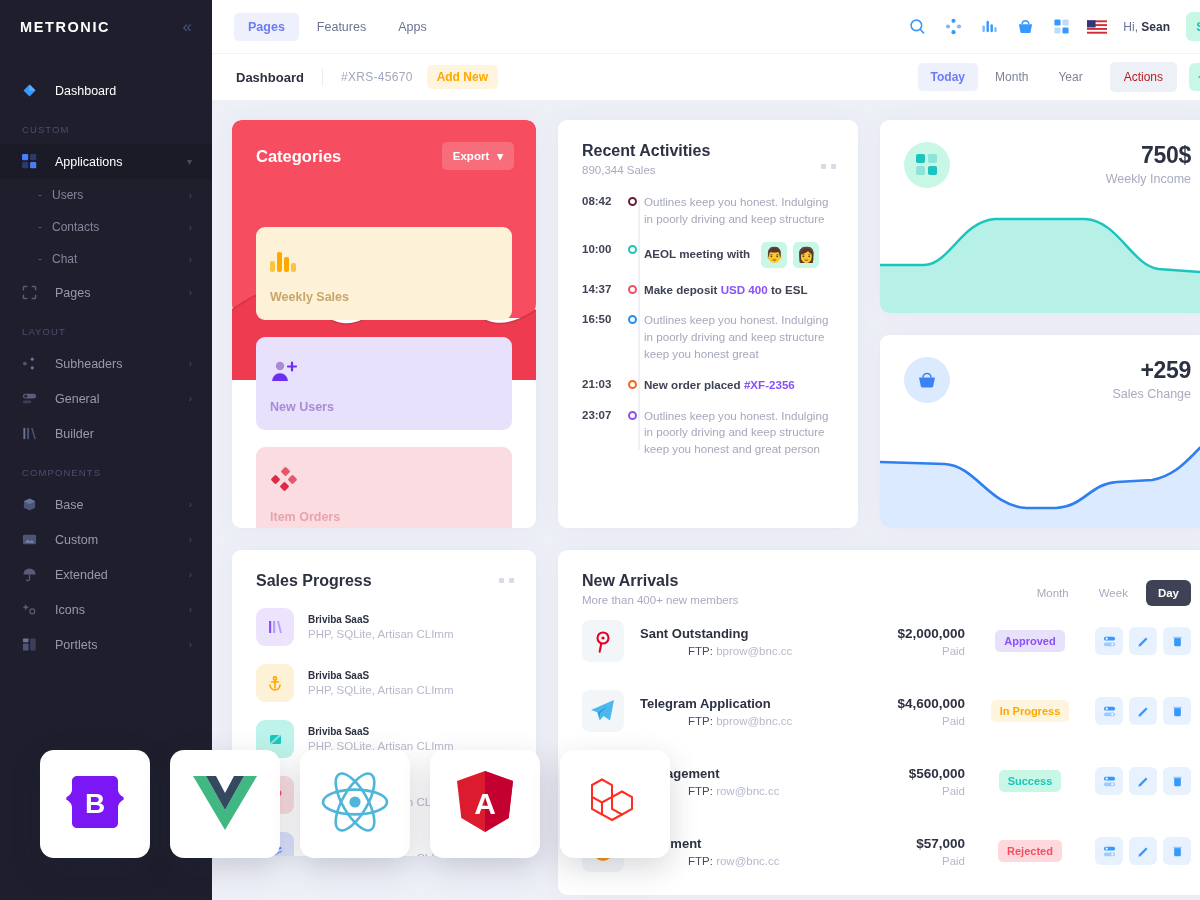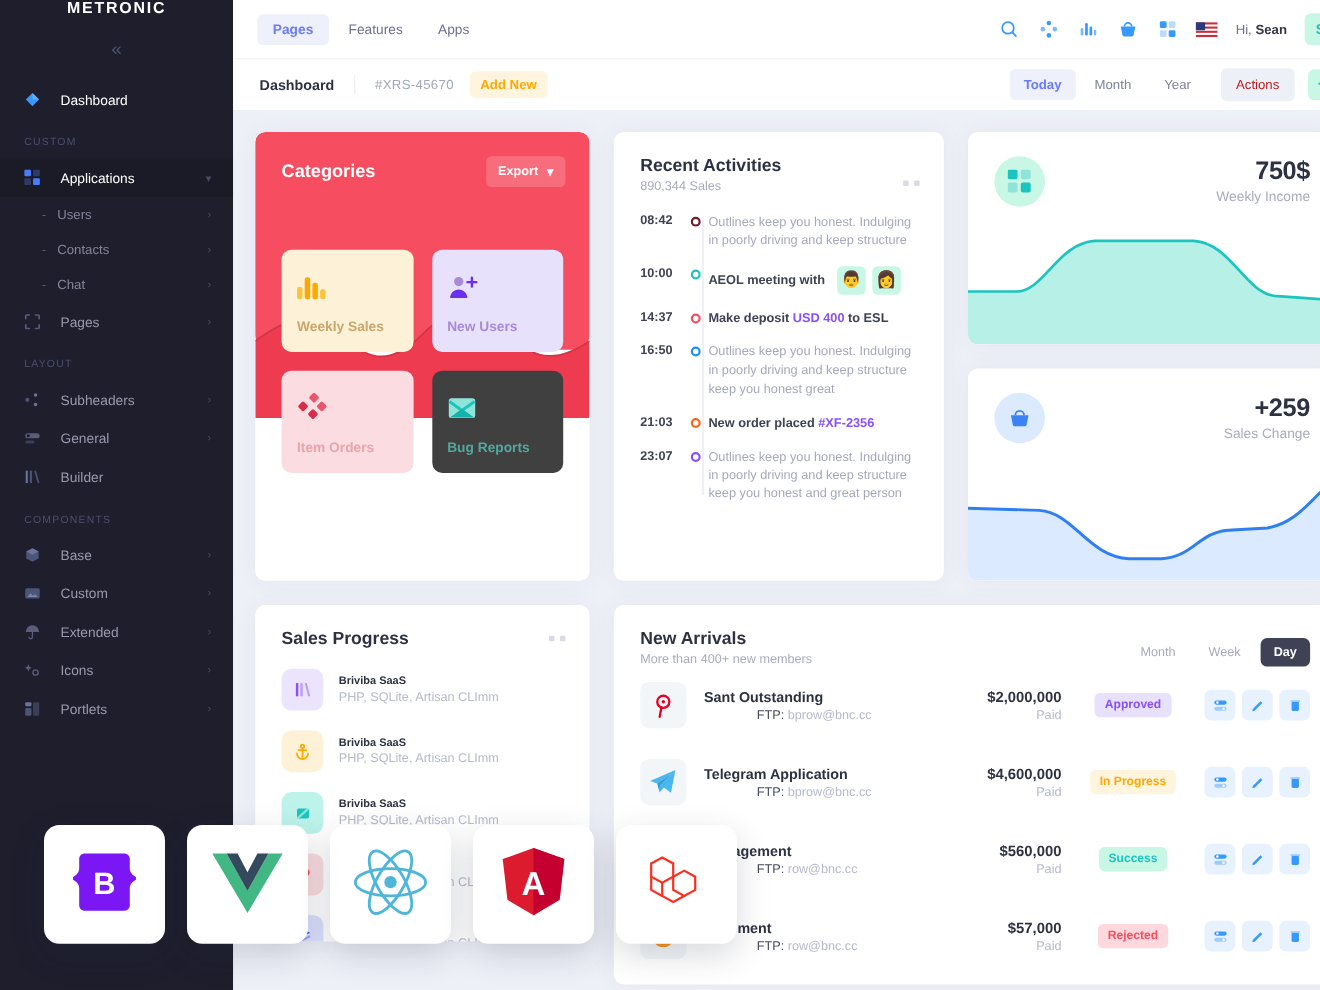--- a/index.html
+++ b/index.html
@@ -14,21 +14,21 @@
   
   .sidebar {
     width: 212px; height: 900px;
     background: #1e1e2d;
     flex: 0 0 212px;
     position: relative;
     overflow: hidden;
   }
   .brand {
     height: 53px; display: flex; align-items: center;
-    justify-content: space-between; padding: 0 20px; flex-direction: column;
+    justify-content: space-between; padding: 0 20px;
   }
   .brand-name {
     color: #fff; font-weight: 700; font-size: 14.5px; letter-spacing: 1.6px;
   }
   .collapse-btn { color: #4a5578; font-size: 17px; line-height: 1; cursor: pointer; }
   .nav { padding-top: 20px; }
   .nav-section {
     color: #4c4e6f; font-size: 9.5px; letter-spacing: 1.1px;
     padding: 16px 22px 9px 22px; text-transform: uppercase;
   }
@@ -115,21 +115,21 @@
   }
   .cat-title { color: #fff; font-size: 16.5px; font-weight: 700; }
   .cat-export {
     margin-left: auto; background: rgba(255,255,255,.18); color: #fff;
     font-size: 11.5px; font-weight: 700; padding: 7px 11px; border-radius: 5px;
     display: flex; align-items: center; gap: 8px; cursor: pointer;
   }
   .cat-wave { position: absolute; left: 0; right:0; top: 150px; z-index: 2; }
   .tiles {
     position: relative; z-index: 4; display: grid;
-    grid-template-columns: 1fr 1fr; gap: 17px;
+    grid-template-columns: 1fr; gap: 17px;
     padding: 0 24px; margin-top: 57px;
   }
   .tile {
     height: 93px; border-radius: 9px; padding: 16px 14px;
     display: flex; flex-direction: column; justify-content: space-between;
   }
   .tile-label { font-size: 12.5px; font-weight: 600; }
   .tile-ico { height: 30px; display:flex; align-items:flex-end; }
 
   

